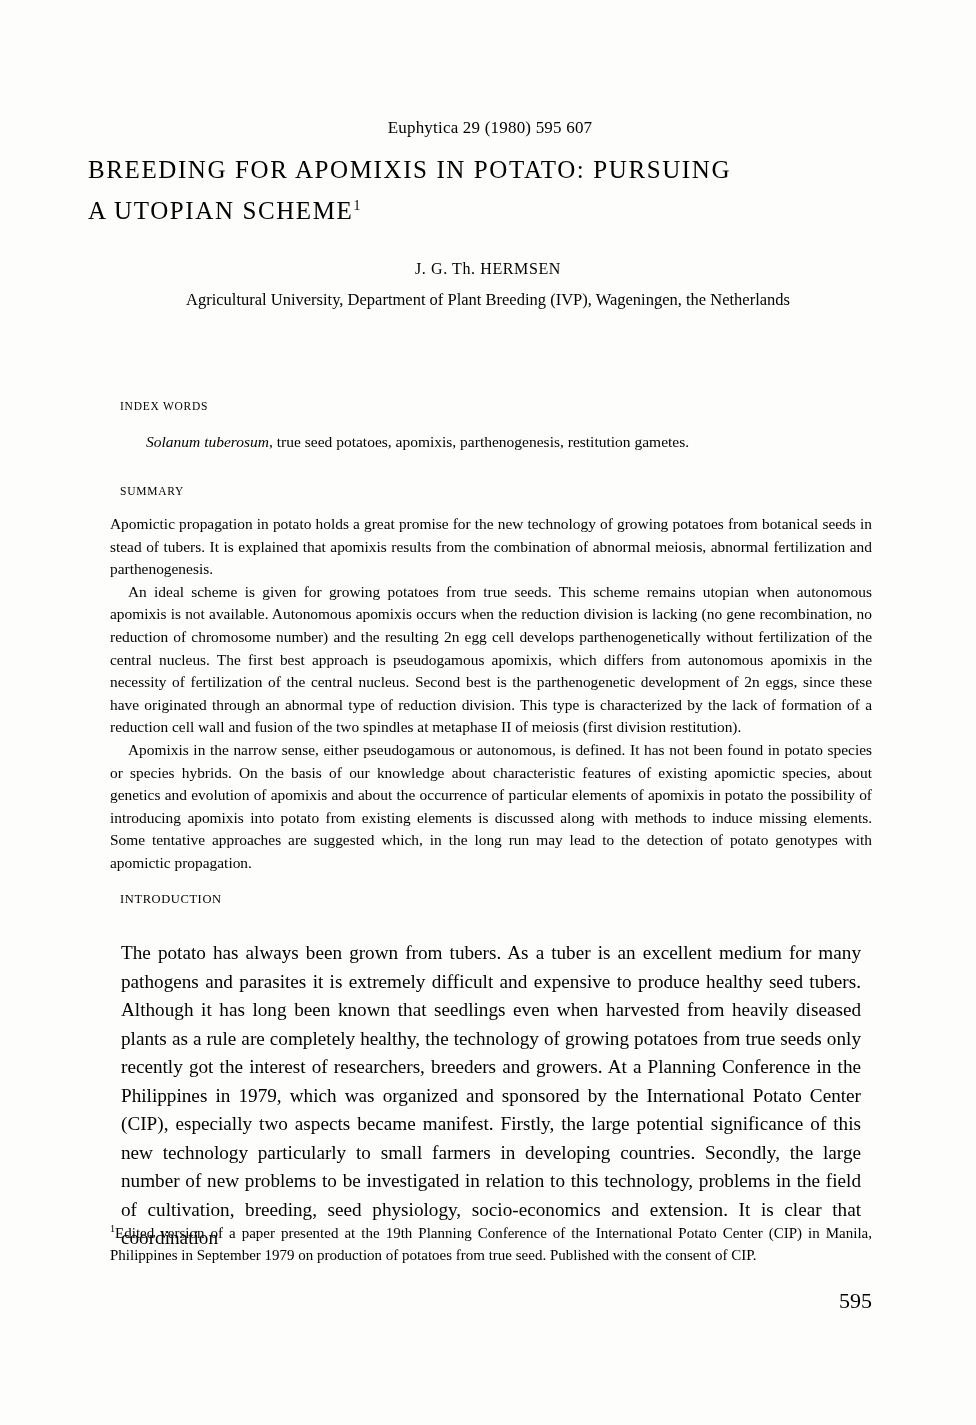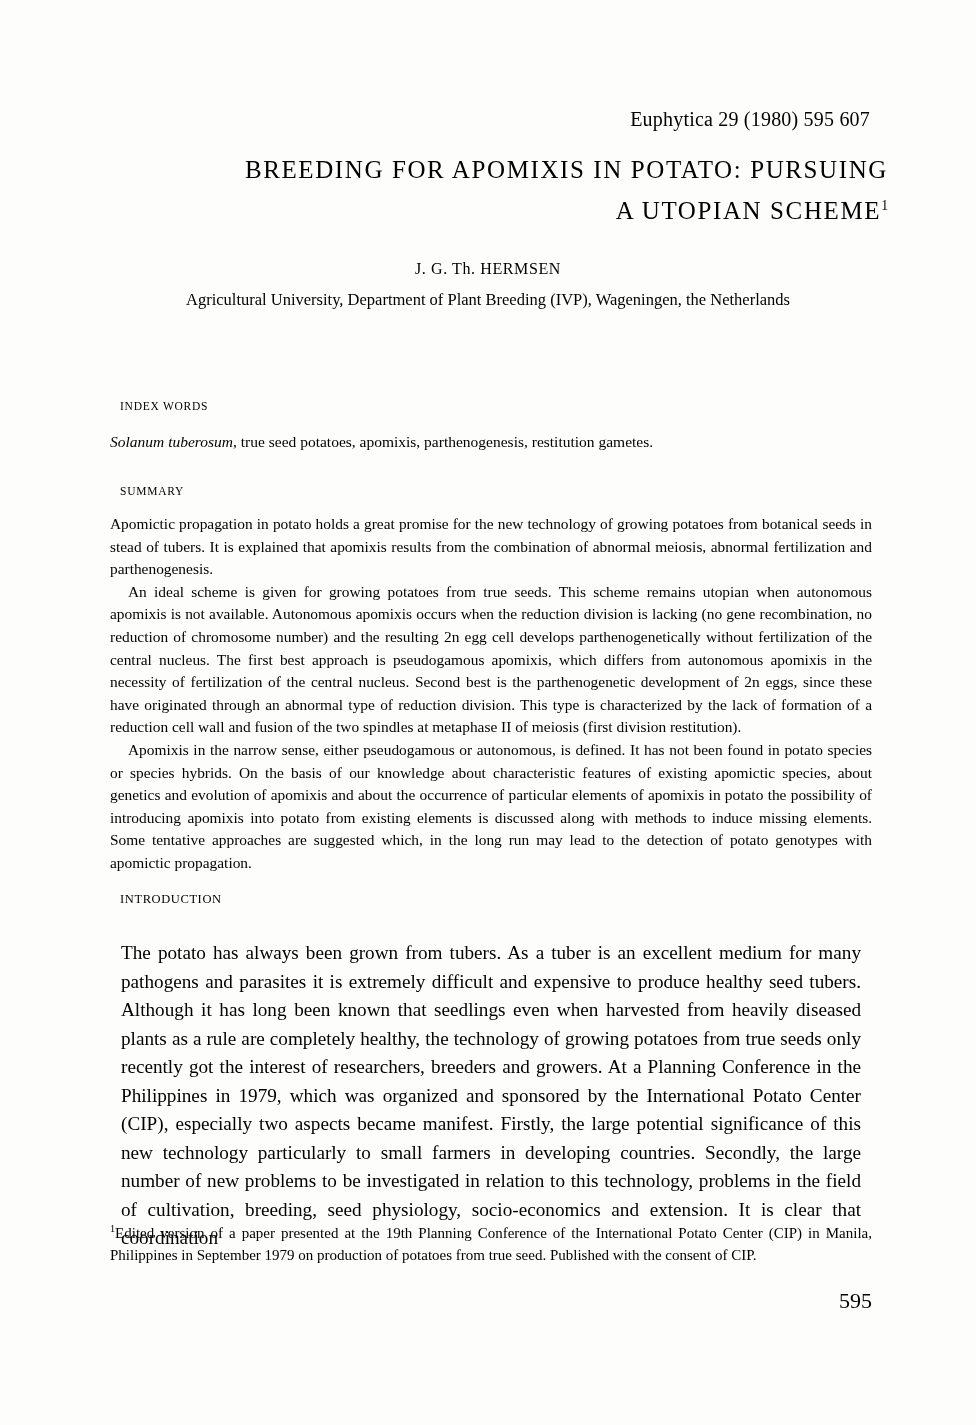--- a/index.html
+++ b/index.html
@@ -21,34 +21,34 @@
     top: 0;
     width: 976px;
     height: 1425px;
     background: #fdfdfc;
   }
 
   
   .journal-header {
     position: absolute;
     left: 110px;
-    top: 108px;
+    top: 118px;
     width: 760px;
-    text-align: right;
-    font-size: 20px;
+    text-align: center;
+    font-size: 17px;
     letter-spacing: 0.2px;
   }
 
   
   .title {
     position: absolute;
     left: 88px;
     top: 152px;
     width: 800px;
-    text-align: right;
+    text-align: left;
     font-size: 25px;
     line-height: 36px;
     letter-spacing: 1.6px;
     font-weight: normal;
     margin: 0;
   }
   .title sup {
     font-size: 0.55em;
     vertical-align: super;
     letter-spacing: 0;
@@ -94,21 +94,21 @@
   #summary-heading     { top: 485px; }
   #introduction-heading{ top: 892px; font-size: 12.5px; letter-spacing: 0.6px; }
 
   .index-words {
     position: absolute;
     left: 110px;
     top: 433px;
     width: 760px;
     font-size: 15.5px;
   }
-  .index-words i { font-style: italic; }
+  .index-words i { font-style: italic; margin-left: 36px; }
 
   
   .summary {
     position: absolute;
     left: 110px;
     top: 513px;
     width: 762px;
     font-size: 15.4px;
     line-height: 22.6px;
     text-align: justify;

